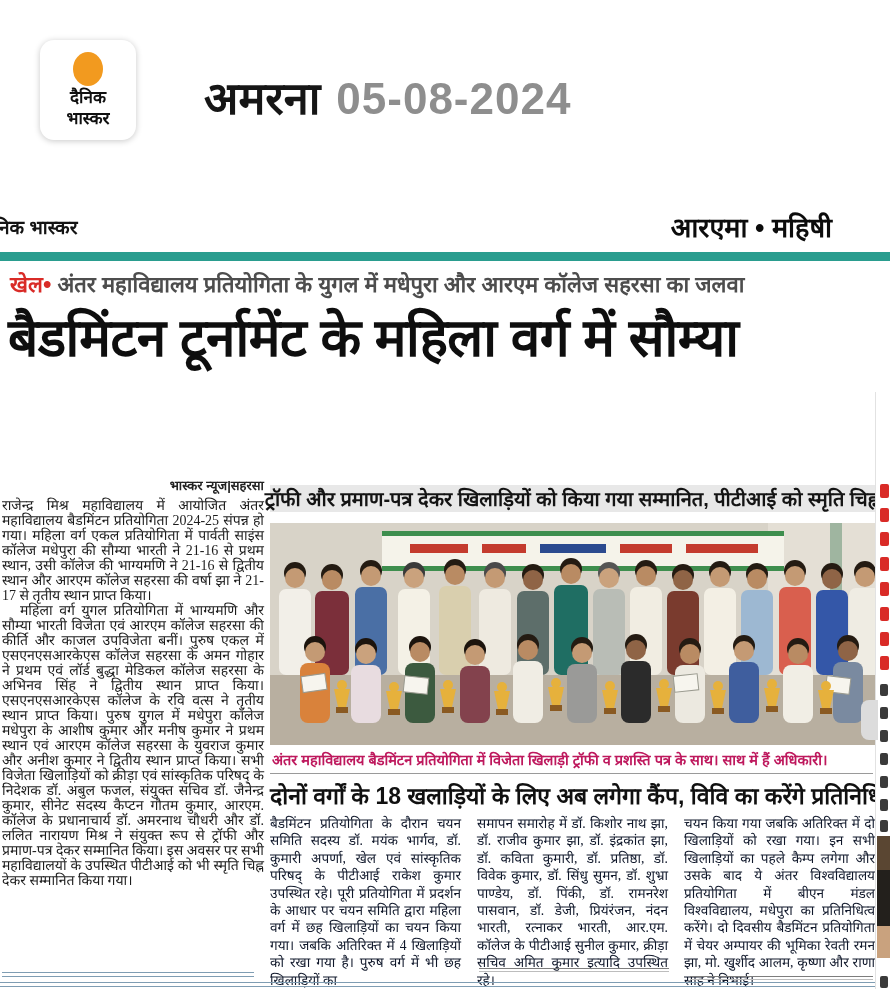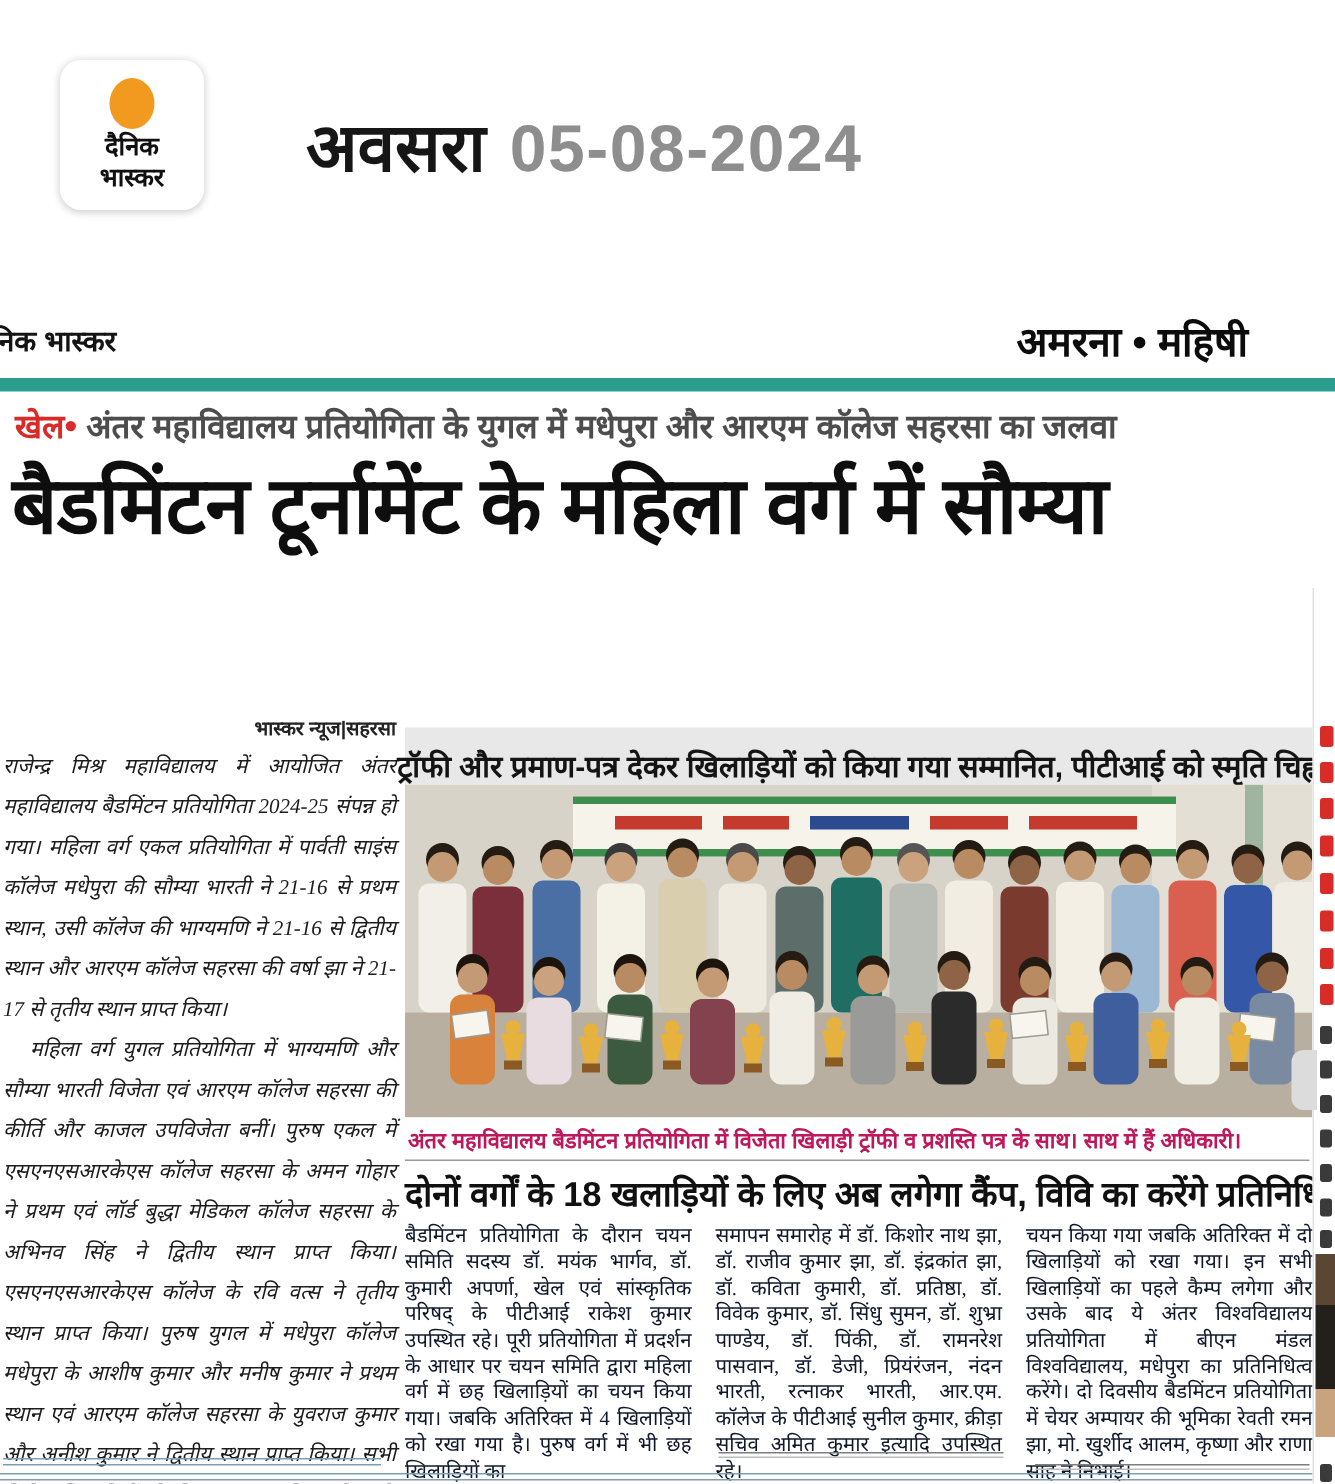--- a/index.html
+++ b/index.html
@@ -34,28 +34,28 @@
   .kicker .bullet{color:var(--red); font-size:24px;}
   .headline{
     position:absolute; left:8px; top:100px; width:860px;
     font-size:53px; line-height:83px; font-weight:800; color:var(--ink); letter-spacing:-.5px;
   }
   .byline{position:absolute; left:0; top:280px; width:264px; text-align:right; font-size:13px; font-weight:700; color:#222;}
   
   .left-col{
     position:absolute; left:2px; top:302px; width:262px; height:470px;
     font-family:"Liberation Serif","DejaVu Serif",serif;
-    font-size:14px; line-height:27px; text-align:justify; color:#1c1c1c;font-style:italic;
+    font-size:14px; line-height:15px; text-align:justify; color:#1c1c1c;
   }
   .left-col p + p{text-indent:18px;}
   .left-col-endrule{position:absolute; left:2px; top:776px; width:252px; height:5px;
     border-top:1.5px solid var(--rule-blue); border-bottom:1.5px solid var(--rule-blue);}
   
   .photo-bar{
-    position:absolute; left:270px; top:289px; width:605px; height:51px; background:var(--strip-bg);
+    position:absolute; left:270px; top:289px; width:605px; height:27px; background:var(--strip-bg);
     display:flex; align-items:center; justify-content:center;
     font-size:20px; font-weight:800; color:#141414; white-space:nowrap;
   }
   .photo{position:absolute; left:270px; top:327px; width:605px; height:222px; overflow:hidden;}
   .photo svg{display:block; width:100%; height:100%;}
   .photo-caption{position:absolute; left:272px; top:553px; width:600px; font-size:14.5px; font-weight:700; color:#be185d; white-space:nowrap;}
   .caption-rule{position:absolute; left:270px; top:577px; width:603px; height:0; border-top:1px solid #9a9a9a;}
   .subhead{position:absolute; left:270px; top:583px; width:605px; text-align:center; font-size:23px; font-weight:800; color:#101010; white-space:nowrap;}
   .bottom-cols{
     position:absolute; left:270px; top:619px; width:605px; height:166px;
@@ -82,29 +82,29 @@
 </head>
 <body>
 
 <div class="app-header">
   <div class="logo-card">
     <div class="logo-sun"></div>
     <div class="logo-text">दैनिक</div>
     <div class="logo-text">भास्कर</div>
   </div>
   <div class="app-title">
-    <span class="edition-name">अवसरा</span>
+    <span class="edition-name">अमरना</span>
     <span class="edition-date">05-08-2024</span>
   </div>
 </div>
 
 <div class="paper">
 
   <div class="masthead-name">दैनिक भास्कर</div>
-  <div class="masthead-locality">अमरना • महिषी</div>
+  <div class="masthead-locality">आरएमा • महिषी</div>
   <div class="teal-bar"></div>
 
   <div class="kicker">
     <span class="section">खेल</span><span class="bullet">•</span>
     <span>अंतर महाविद्यालय प्रतियोगिता के युगल में मधेपुरा और आरएम कॉलेज सहरसा का जलवा</span>
   </div>
 
   <div class="headline">
     <div>बैडमिंटन टूर्नामेंट के महिला वर्ग में सौम्या</div>
   </div>

